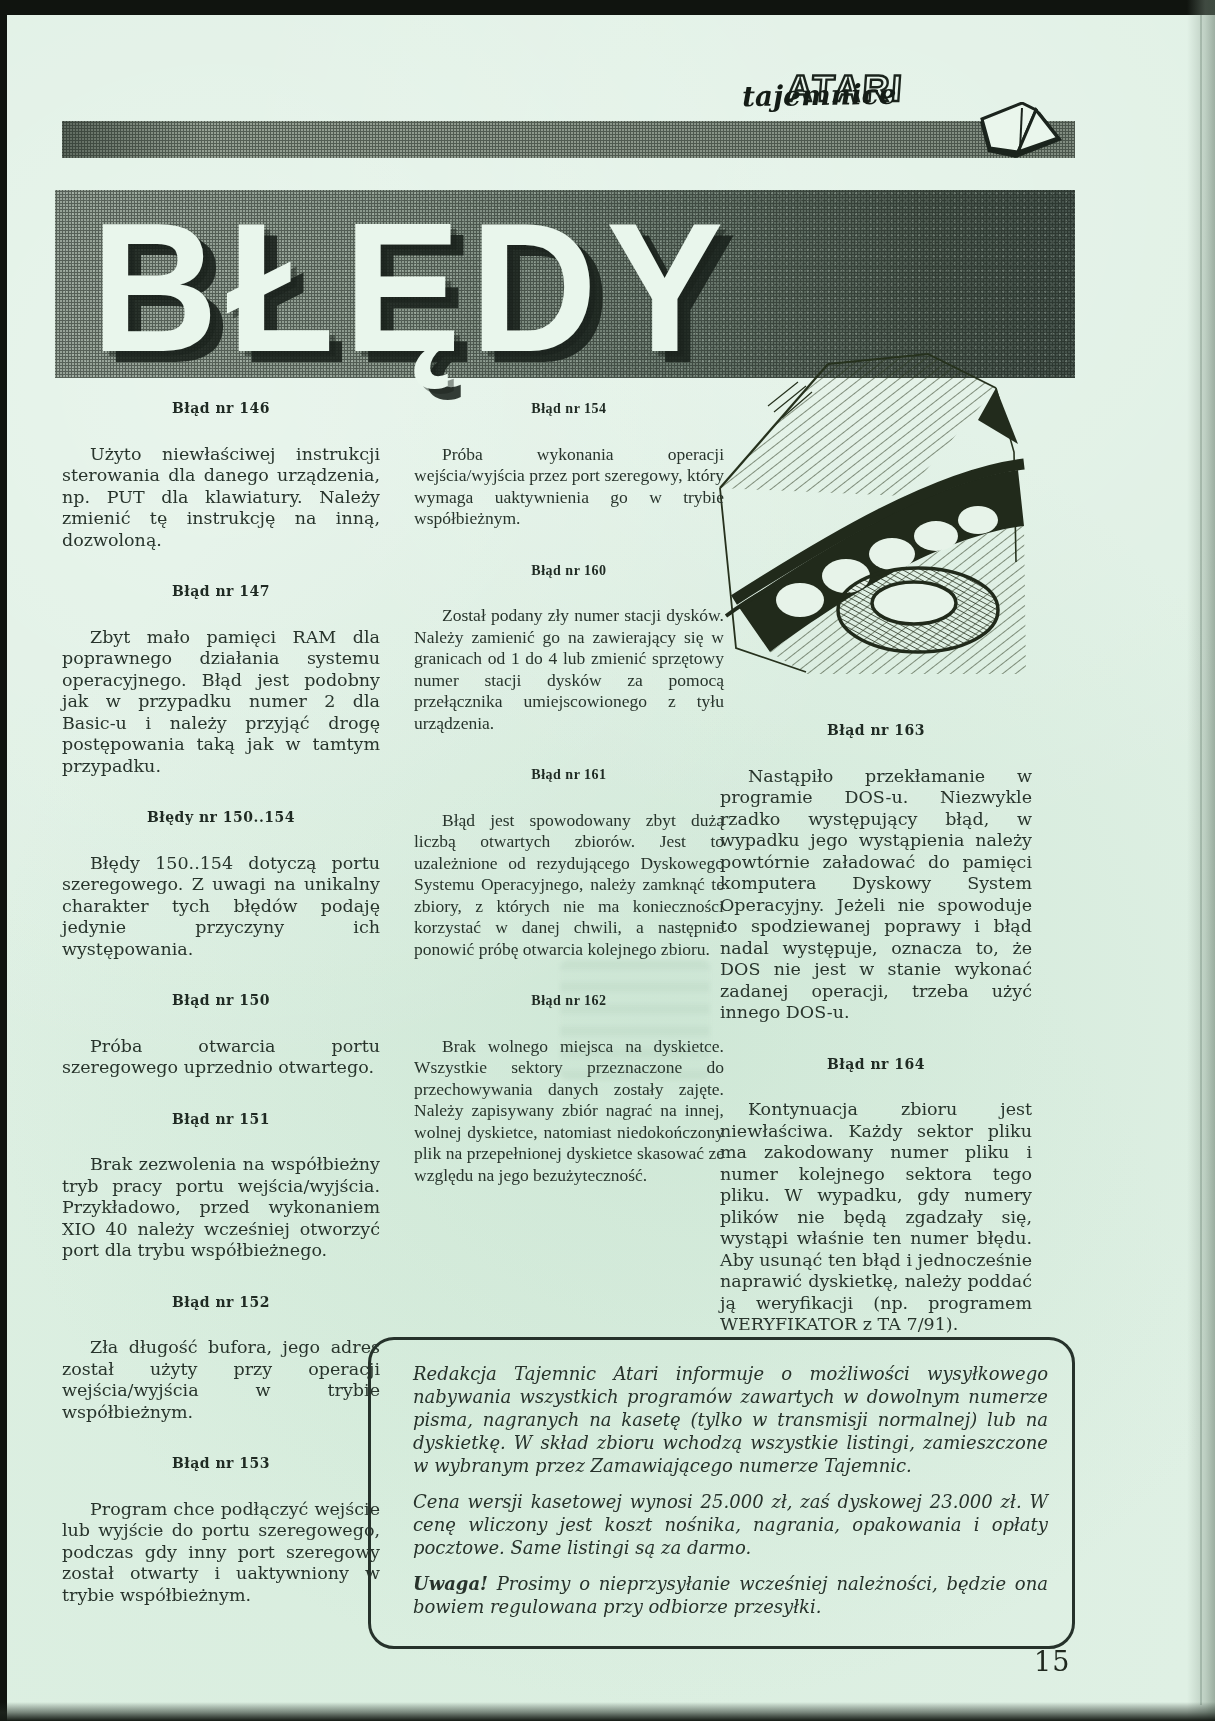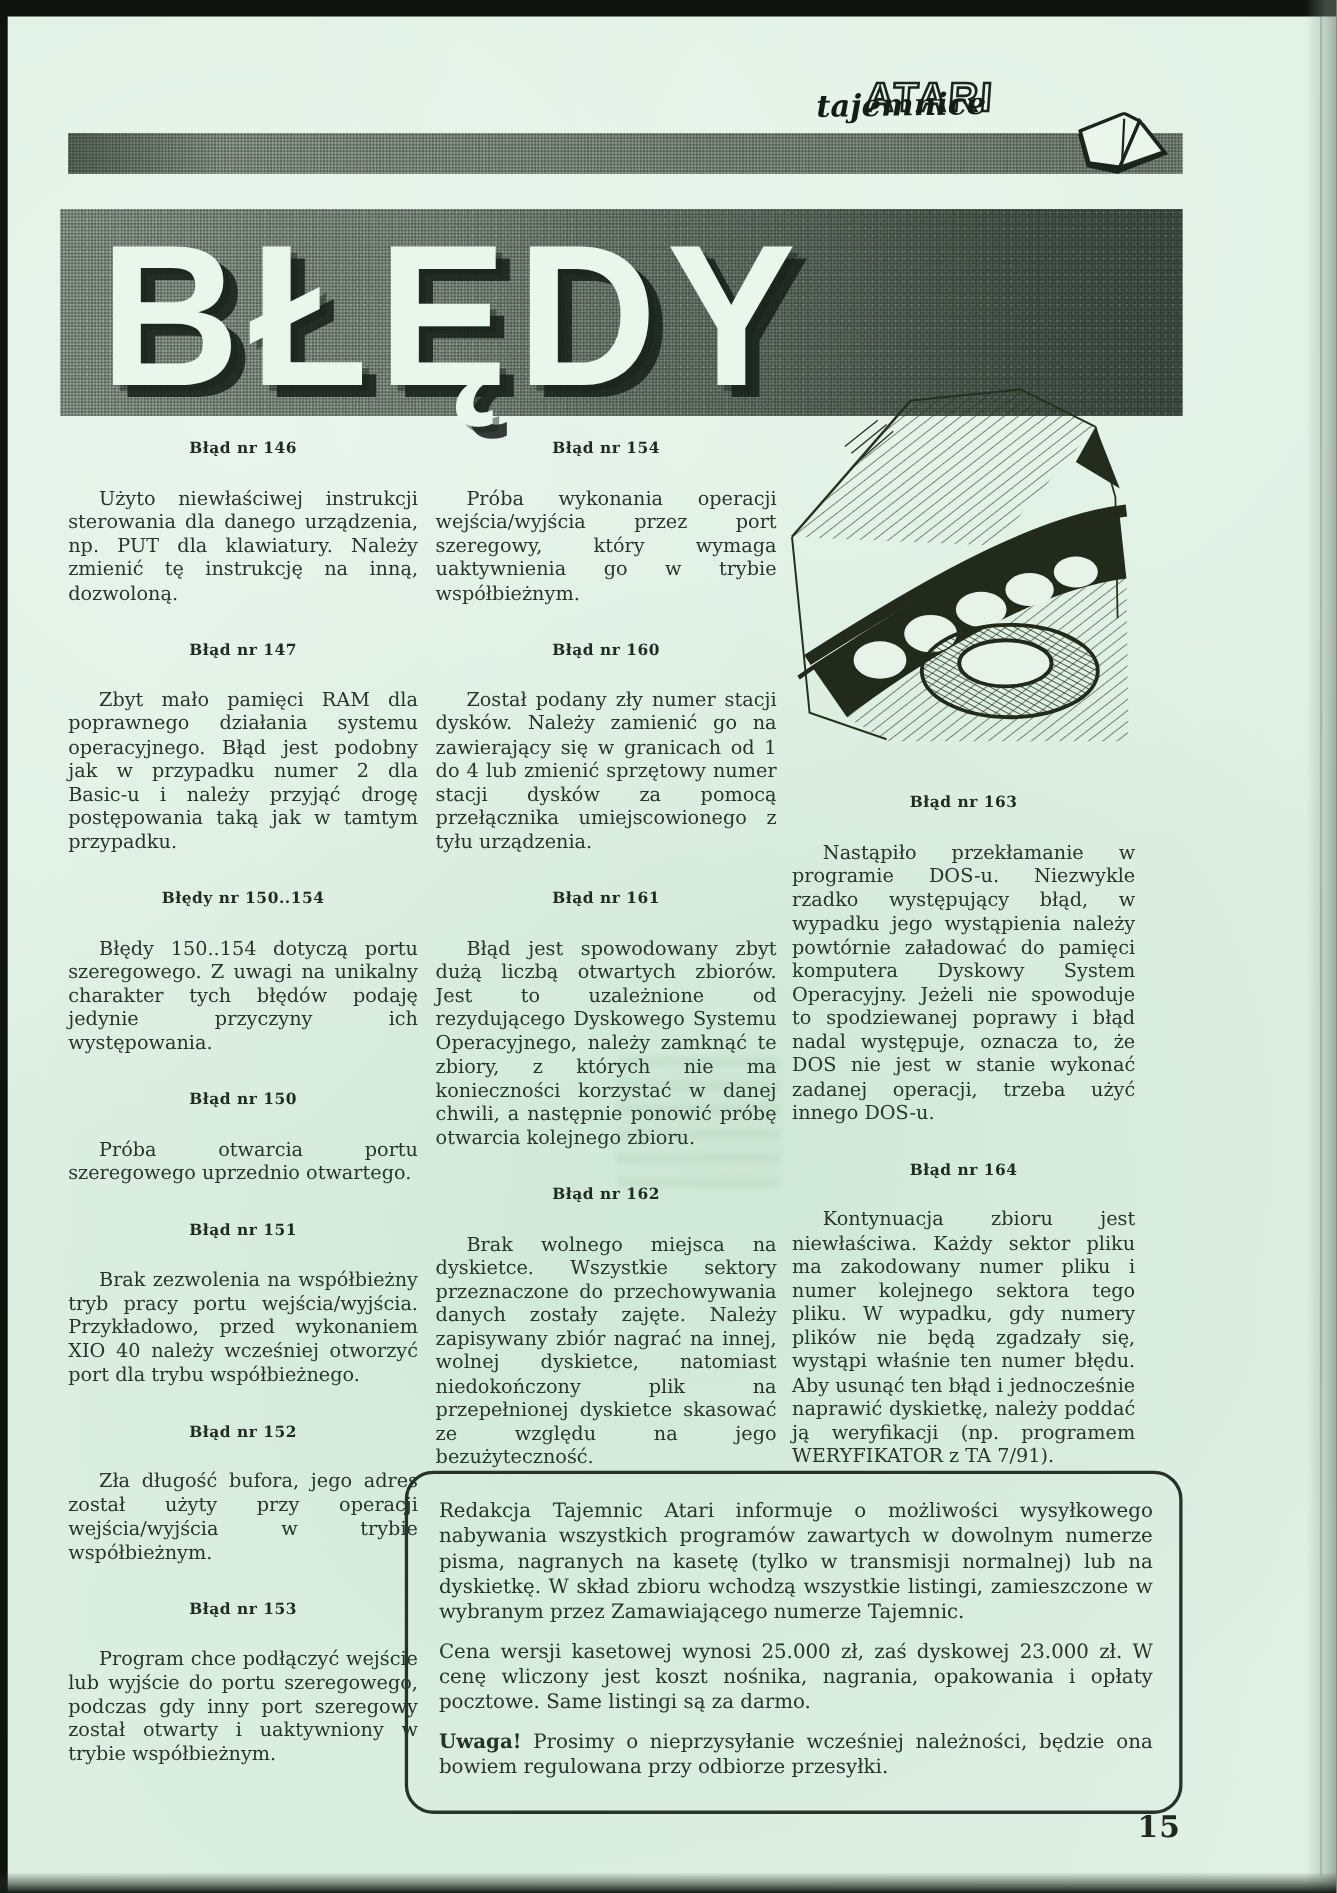--- a/index.html
+++ b/index.html
@@ -67,45 +67,45 @@
     position:absolute;left:36px;top:6px;display:inline-block;
     font-family:"Liberation Sans",sans-serif;font-weight:700;
     font-size:176px;line-height:1;letter-spacing:9px;color:#e9f6ec;
     transform:scaleY(1.04);transform-origin:top left;
     text-shadow:13px 11px 0 rgba(25,33,27,0.88), 6px 5px 0 rgba(25,33,27,0.45);
   }
 
   
   .col{position:absolute;font-size:17.5px;line-height:21.5px;text-align:justify;}
   .col1{left:62px;top:398px;width:318px;}
-  .col2{left:396px;top:398px;width:310px;}
+  .col2{left:414px;top:398px;width:310px;font-family:Liberation Serif, serif;}
   .col3{left:720px;top:720px;width:312px;}
   .err-head{
     margin:30px 0 24px 0;text-align:center;font-weight:700;font-size:14px;
     letter-spacing:0.5px;color:#1f2a23;
   }
   .col .err-head:first-child{margin-top:0;}
   .err-body{margin:0;text-indent:28px;color:#28342c;}
 
   
   .sketch{position:absolute;left:678px;top:348px;width:348px;height:326px;}
 
   
   .info-box{
     position:absolute;left:368px;top:1337px;width:707px;height:312px;box-sizing:border-box;
-    border:3.5px solid #26322b;border-radius:26px;padding:22px 24px 16px 28px;
-    font-size:18px;line-height:23px;text-align:justify;color:#27322b;
+    border:3.5px solid #26322b;border-radius:26px;padding:22px 24px 16px 42px;
+    font-size:18px;line-height:23px;text-align:justify;color:#27322b;font-style:italic;
   }
   .info-box p{margin:0 0 13px 0;}
   .info-box p:last-child{margin-bottom:16px;}
   .info-box .lead{font-weight:700;}
 
   .page-number{
     position:absolute;left:1034px;top:1646px;
-    font-weight:700;font-size:27px;letter-spacing:1px;color:#20291f;
+    font-weight:400;font-size:27px;letter-spacing:1px;color:#20291f;
   }
 </style>
 </head>
 <body>
 
 <div class="page">
 
   <div class="ghost g1"></div>
   <div class="ghost g2"></div>
 

